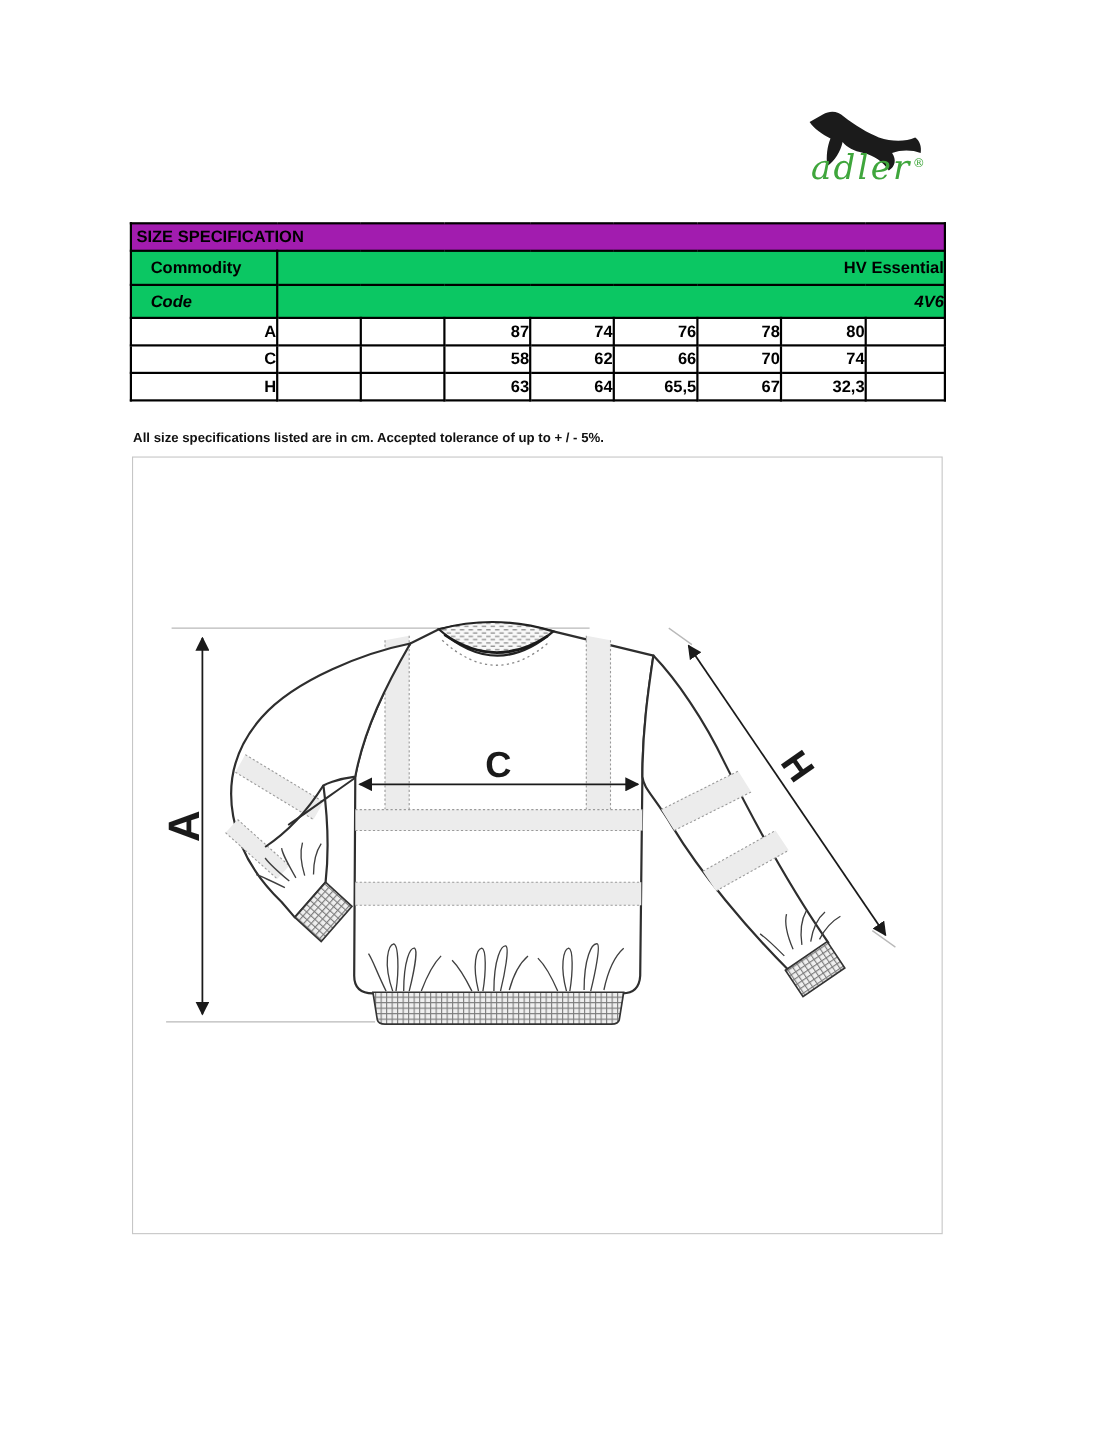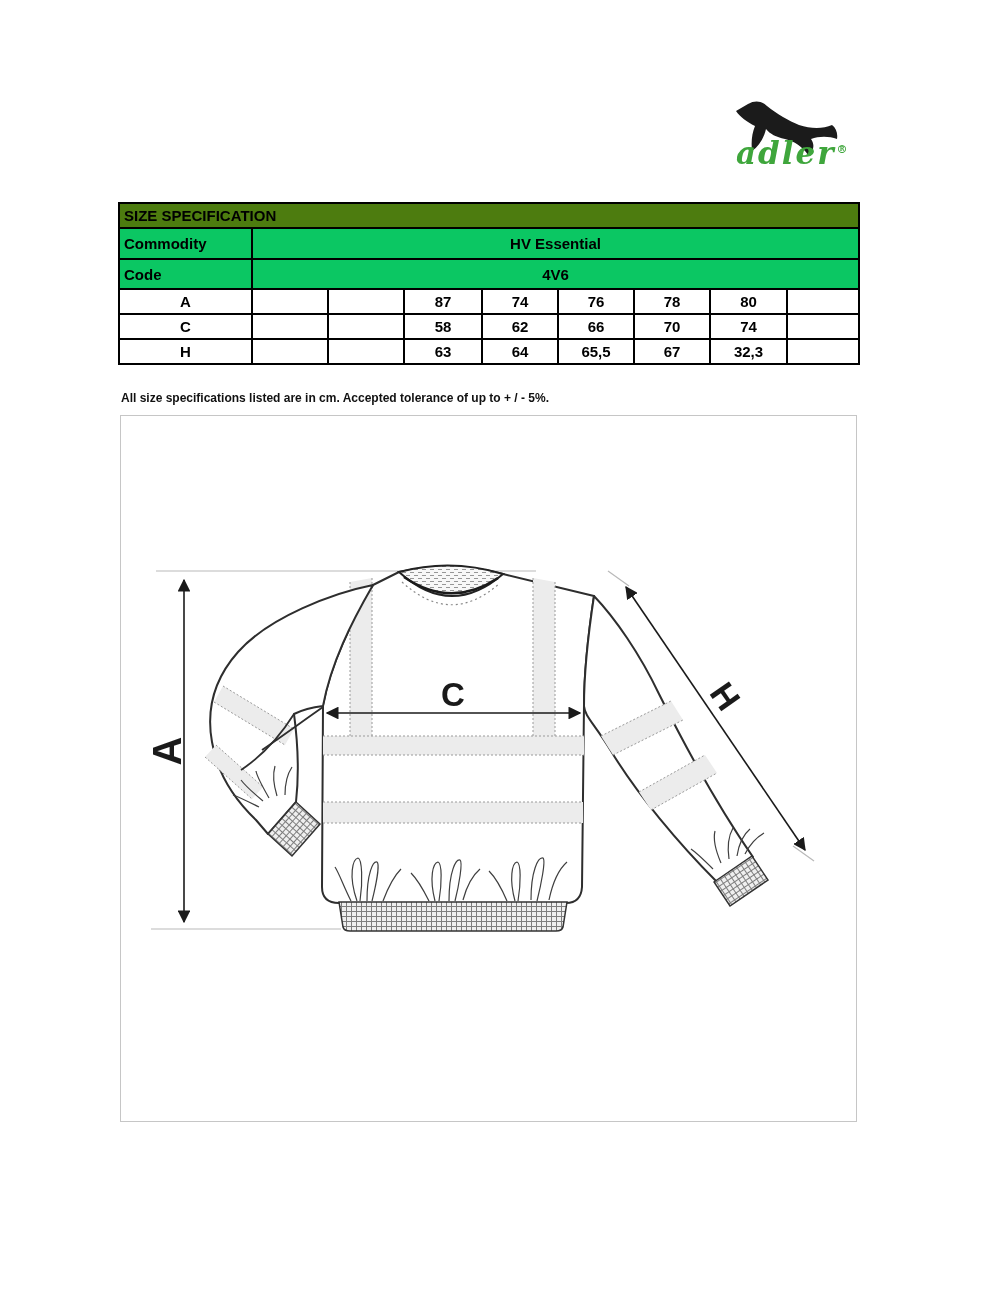--- a/index.html
+++ b/index.html
@@ -1,37 +1,37 @@
 <!DOCTYPE html>
 <html><head>
 <meta charset="utf-8">
 <style>
   html,body{margin:0;padding:0;background:#ffffff;}
   .page{position:relative;width:1000px;height:1300px;background:#fff;overflow:hidden;
         font-family:"Liberation Sans",sans-serif;color:#000;}
 
   
-  .logo{position:absolute;left:728px;top:96px;width:130px;height:90px;font-weight:bold;}
+  .logo{position:absolute;left:728px;top:96px;width:130px;height:90px;}
   .logo svg{position:absolute;left:0;top:0;}
   .brand{position:absolute;left:8px;top:42px;width:106px;text-align:center;
          font-family:"DejaVu Serif",serif;font-style:italic;
          font-size:31px;color:#3fa63c;letter-spacing:2px;line-height:1;}
   .brand sup{font-size:11px;letter-spacing:0;margin-left:1px;}
 
   
   .spec-table{position:absolute;left:118px;top:202px;width:740px;
               border-collapse:collapse;table-layout:fixed;}
   .spec-table td{border:2px solid #000;padding:0;vertical-align:middle;
                  font-weight:bold;font-size:15px;line-height:1;}
-  td.title-cell{height:23px;text-align:left;padding-left:4px;font-size:15px;background:#4d7c0f;}
+  td.title-cell{height:23px;text-align:left;padding-left:4px;font-size:15px;background:#a21caf;}
   tr.green td{background:#0bc763;}
-  td.lbl{text-align:left;padding-left:4px;}
-  td.ctr{text-align:center;}
+  td.lbl{text-align:left;padding-left:17px;}
+  td.ctr{text-align:right;}
   tr.r-comm td{height:29px;}
-  tr.r-code td{height:28px;}
+  tr.r-code td{height:28px;font-style:italic;}
   tr.r-size td{height:23px;font-size:14px;}
   tr.r-data td{height:23px;font-size:15px;}
 
   .note{position:absolute;left:121px;top:391px;font-size:12px;font-weight:bold;color:#111;}
 
   
   .diagram-box{position:absolute;left:120px;top:415px;width:735px;height:705px;
                border:1px solid #c6c6c6;background:#fff;}
   .diagram-box svg{display:block;}
 </style>

